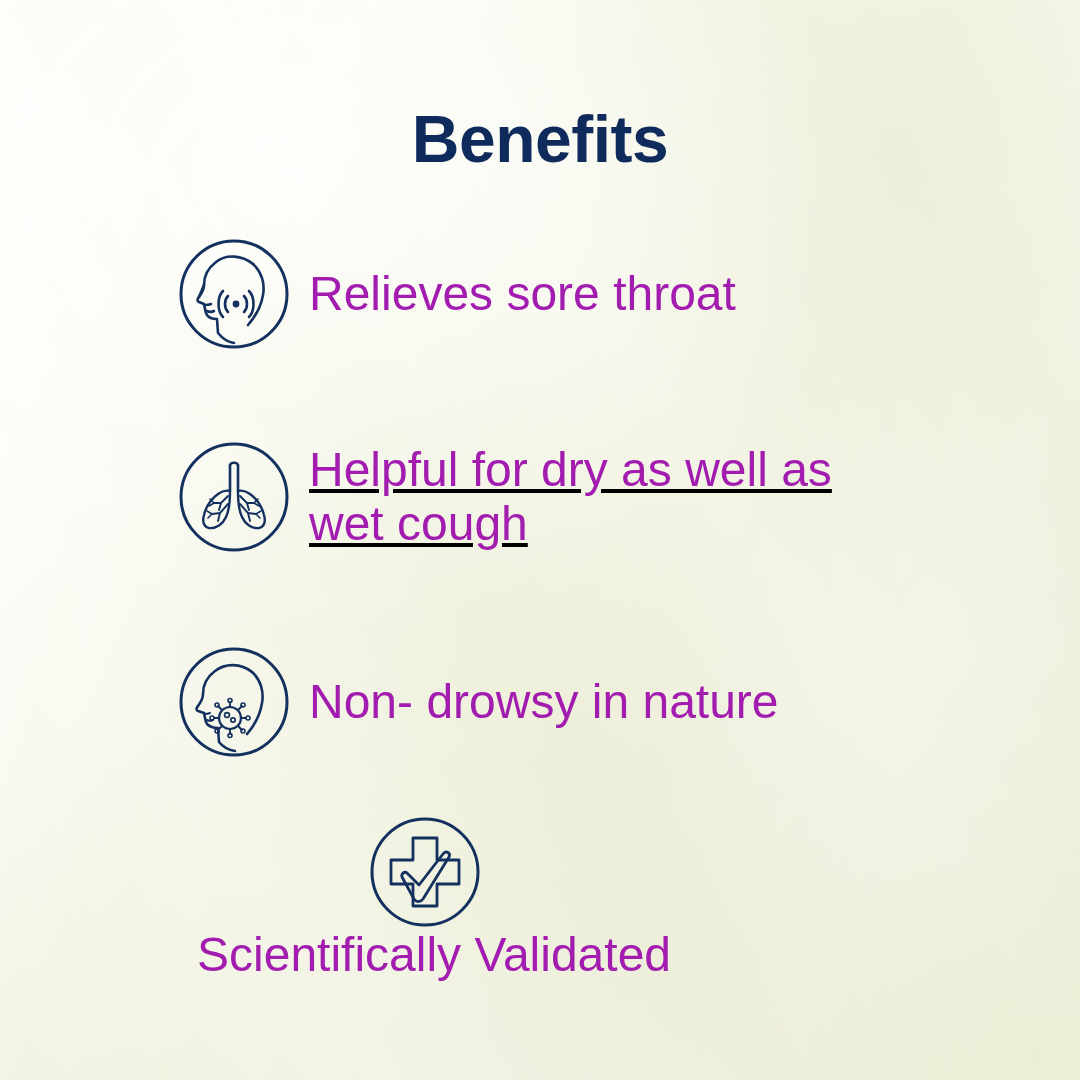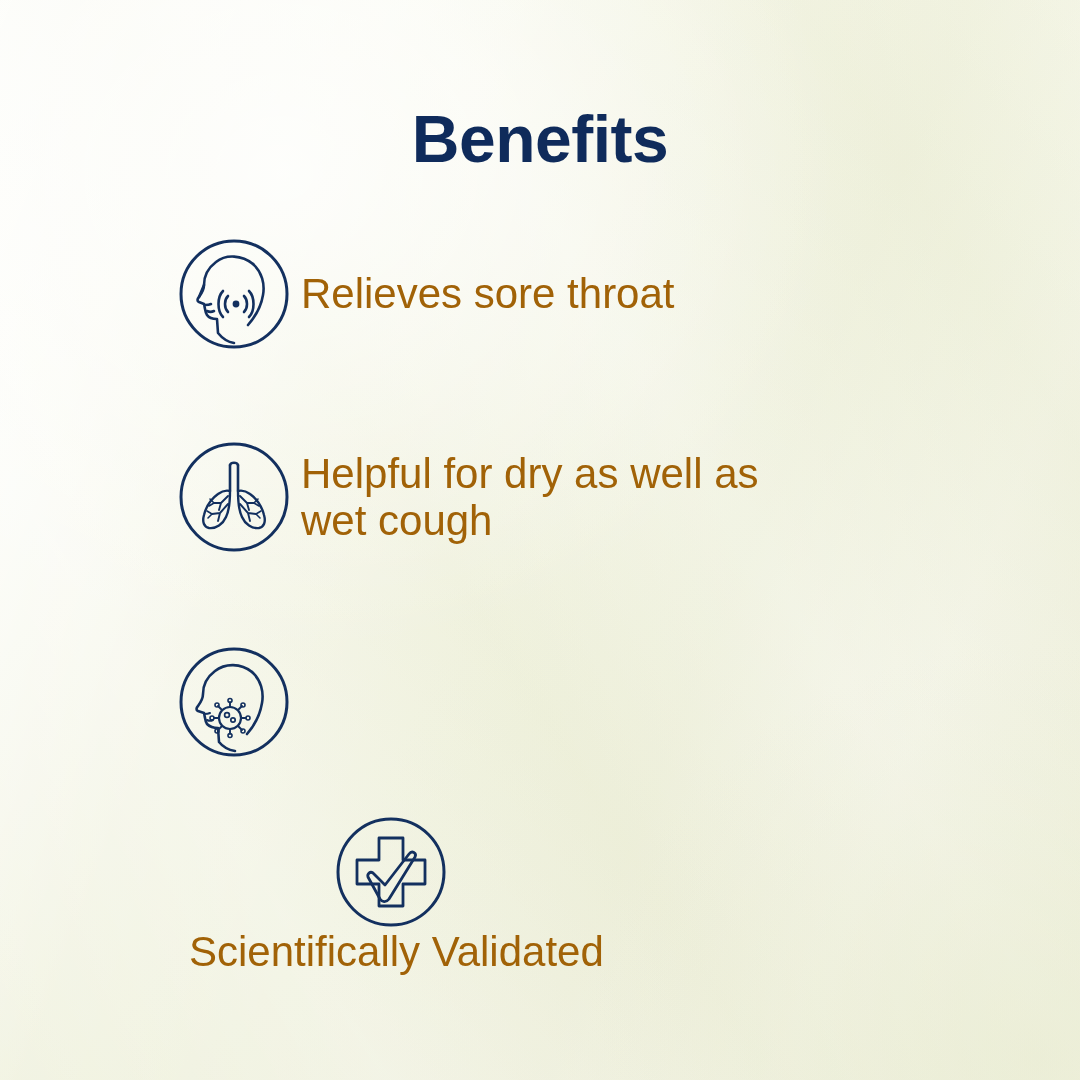--- a/index.html
+++ b/index.html
@@ -97,41 +97,41 @@
   }
 
   .benefit-row {
     position: absolute;
     left: 178px;
     display: flex;
     align-items: center;
     gap: 0;
   }
   .benefit-row.r0 { top: 0px; }
-  .benefit-row.r1 { top: 203px; }
+  .benefit-row.r1 { top: 203px; text-decoration: underline; }
   .benefit-row.r2 { top: 408px; }
   .benefit-row.r3 { top: 578px; flex-direction: column; }
 
   .benefit-icon {
     flex: 0 0 auto;
     width: 112px;
     height: 112px;
     display: block;
   }
   .benefit-icon svg {
     display: block;
     width: 112px;
     height: 112px;
   }
 
   .benefit-text {
     flex: 1 1 auto;
-    margin-left: 11px;
-    color: #a16207;
-    font-size: 42px;
+    margin-left: 19px;
+    color: #a21caf;
+    font-size: 48px;
     font-weight: 400;
     line-height: 1.12;
     white-space: pre-line;
     max-width: 640px;
   }
 </style>
 </head>
 <body>
 
 <div id="poster">
@@ -234,20 +234,21 @@
             <path d="M52 83 L52 88" stroke-width="1.9"></path>
               <circle cx="52" cy="89.5" r="2" stroke-width="1.6"></circle>
             <path d="M44 80 L40 84" stroke-width="1.9"></path>
               <circle cx="39" cy="85" r="2" stroke-width="1.6"></circle>
             <path d="M41 72 L36 72" stroke-width="1.9"></path>
               <circle cx="34" cy="72" r="2" stroke-width="1.6"></circle>
             <path d="M44 64 L40 60" stroke-width="1.9"></path>
               <circle cx="39" cy="59" r="2" stroke-width="1.6"></circle>
           </svg>
         </span>
+        <span class="benefit-text">Non- drowsy in nature</span>
       </div>
 
       <div class="benefit-row r3">
         <span class="benefit-icon">
           <svg viewBox="0 0 112 112" xmlns="http://www.w3.org/2000/svg" fill="none" stroke="#13305f" stroke-width="2.6" stroke-linecap="round" stroke-linejoin="round">
             <circle cx="56" cy="56" r="53" stroke-width="3"></circle>
 
             <path d="M44 22 L68 22 L68 44 L90 44 L90 68 L68 68
                      L68 90 L44 90 L44 68 L22 68 L22 44 L44 44 Z" stroke-width="2.8"></path>
 

